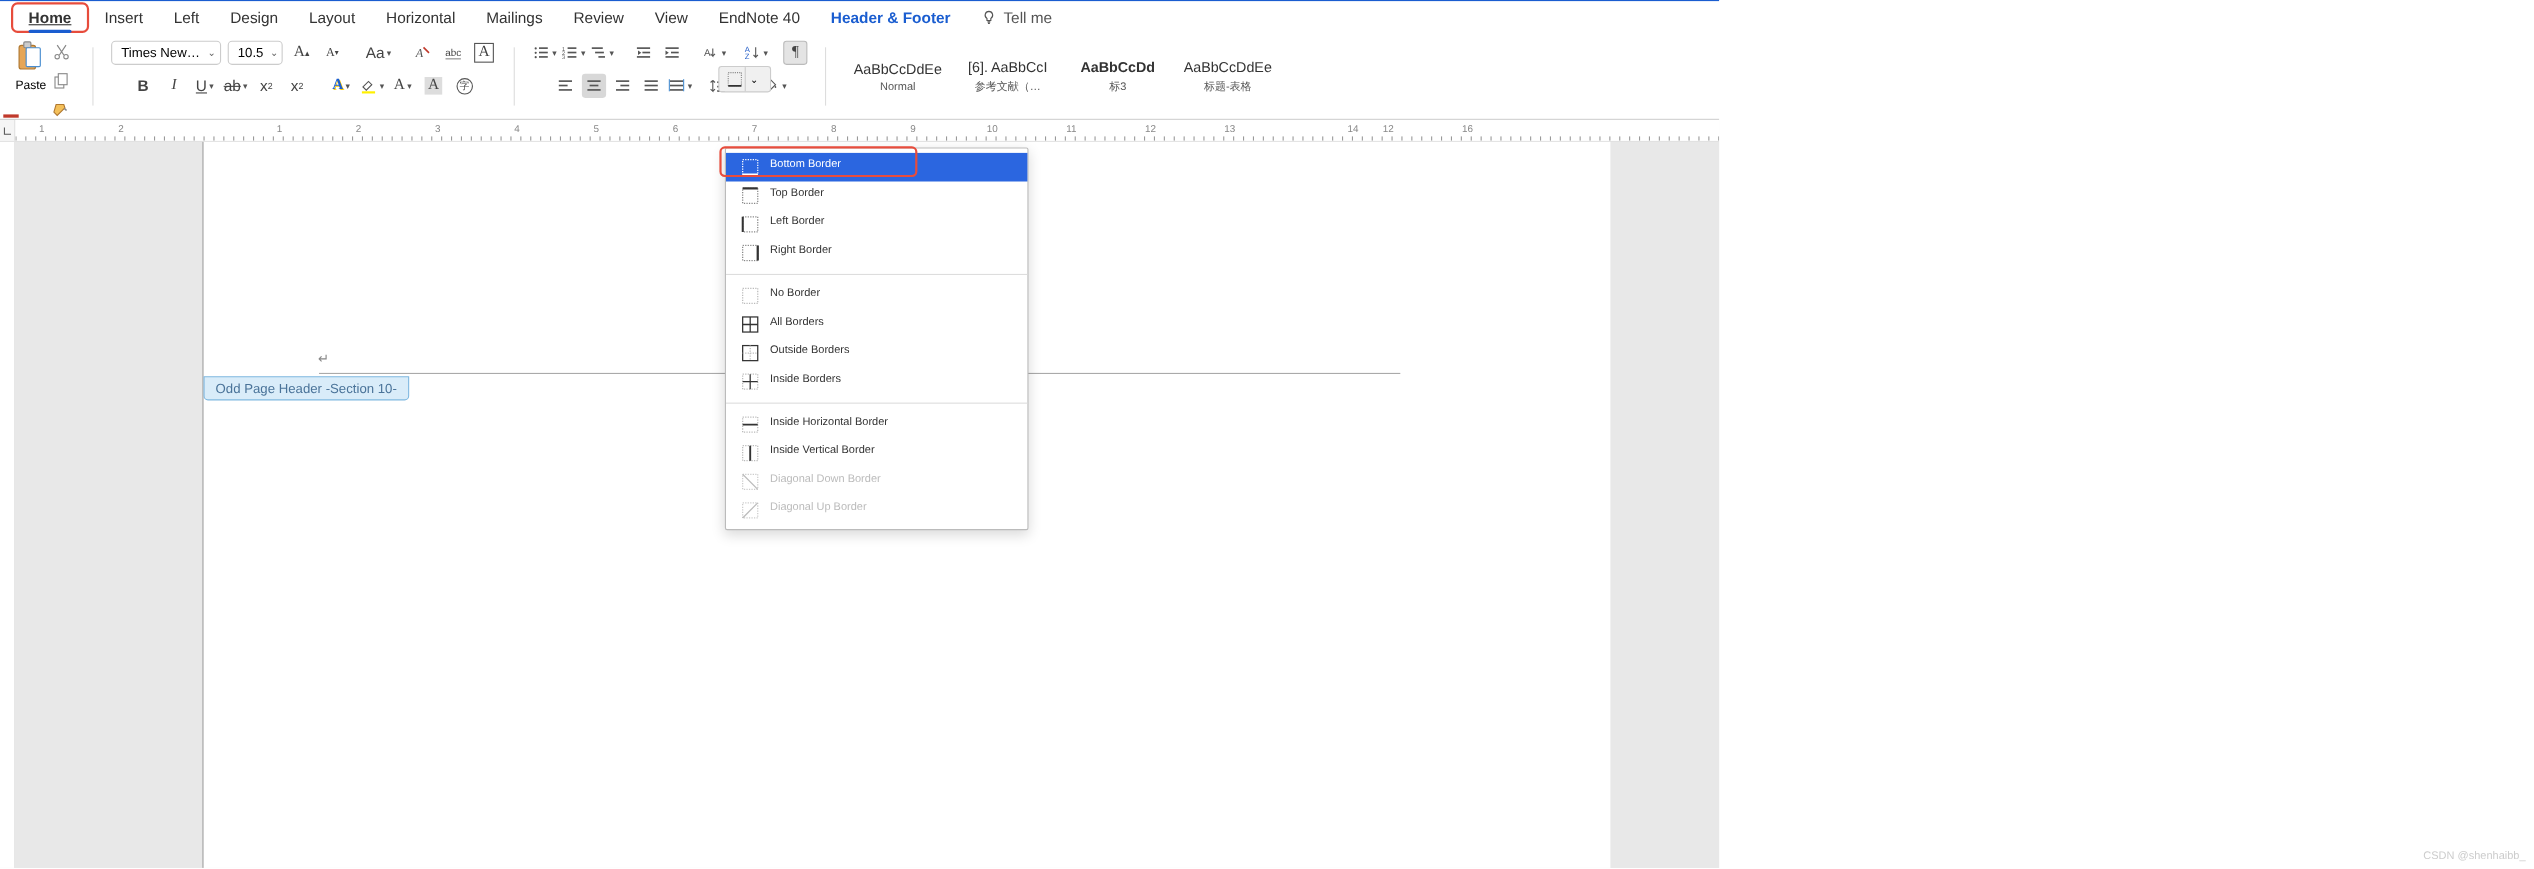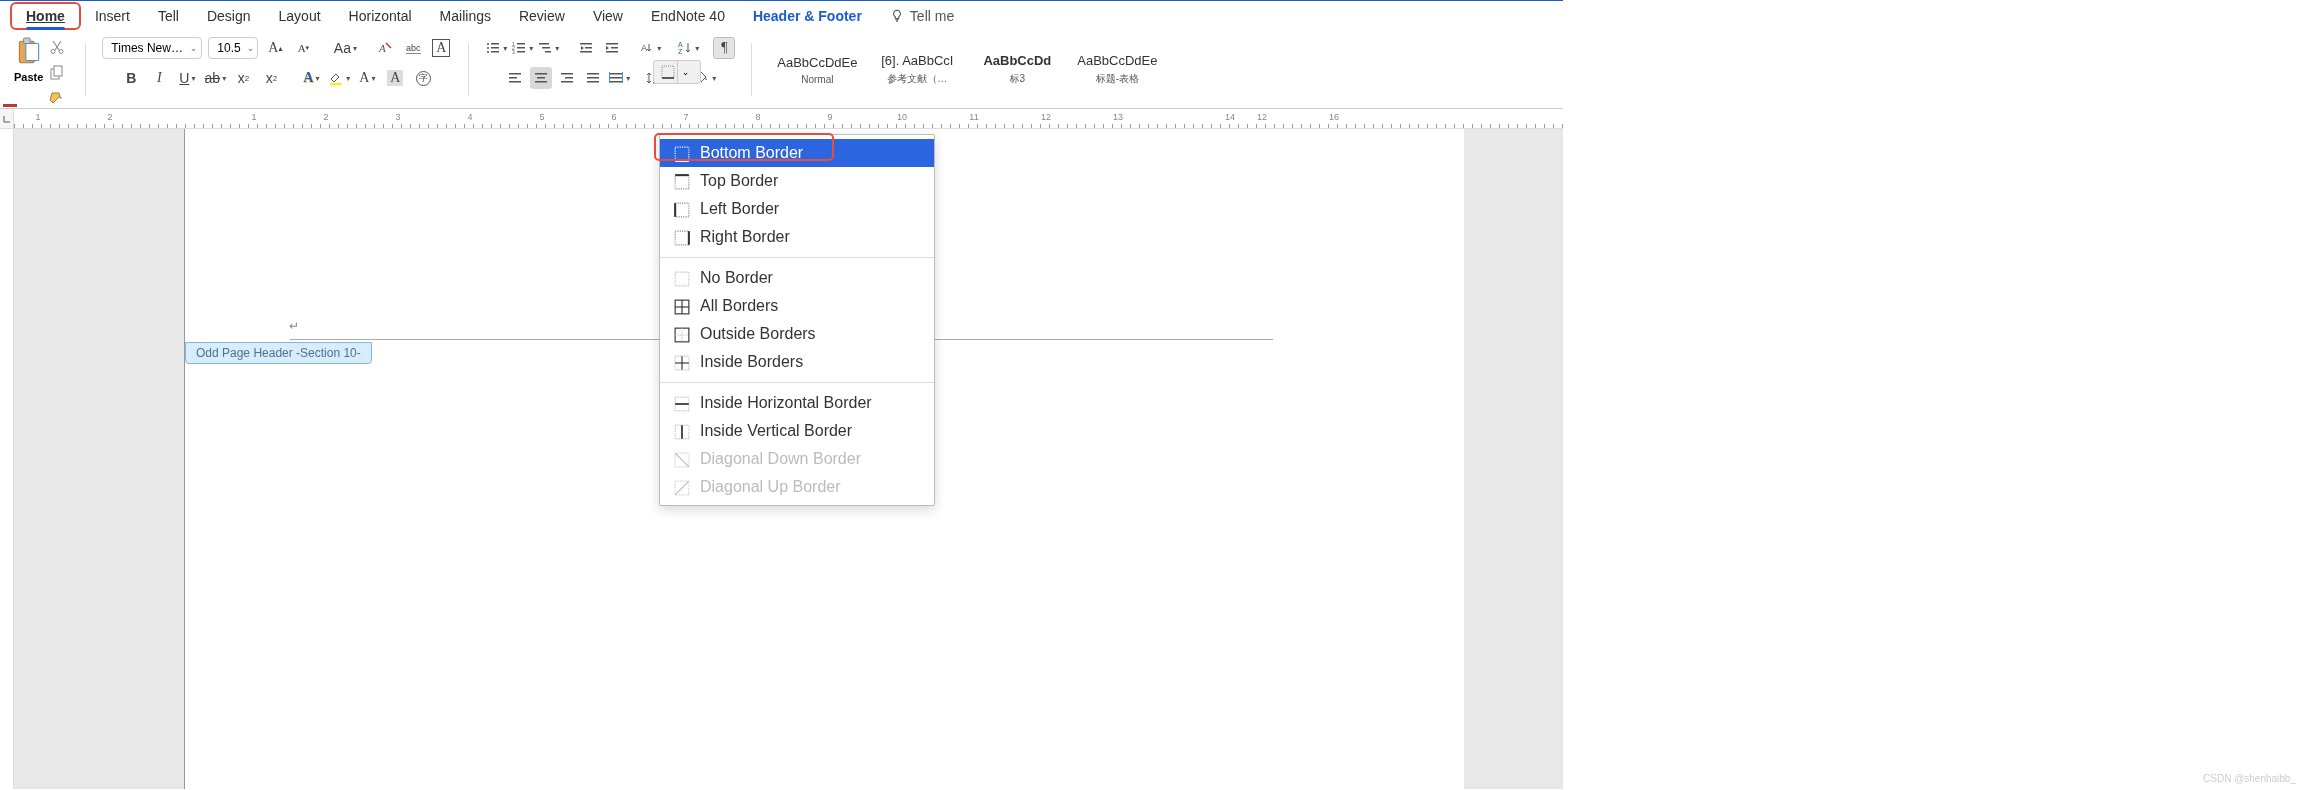--- a/index.html
+++ b/index.html
@@ -15,21 +15,21 @@
     .tab.tell { display: flex; align-items: center; gap: 6px; color: #555; }
     .highlight-red { border: 2.5px solid #e74c3c; border-radius: 6px; text-decoration: underline; }
     .highlight-red-sm { border: 2.5px solid #e74c3c; border-radius: 5px; }
     
     .ribbon { display: flex; align-items: stretch; padding: 6px 10px; height: 78px; border-bottom: 1px solid #ccc; gap: 12px; }
     .ribbon-group { display: flex; align-items: center; }
     .sep { width: 1px; background: #ddd; margin: 6px 4px; }
     
     .clipboard { display: flex; flex-direction: column; align-items: center; gap: 2px; padding: 0 4px; }
     .clip-inner { display: flex; align-items: flex-start; gap: 6px; }
-    .paste-main { display: flex; flex-direction: column; align-items: center; gap: 2px; font-size: 11px; font-weight: bold; }
+    .paste-main { display: flex; flex-direction: column; align-items: flex-start; gap: 2px; font-size: 11px; }
     .paste-icon svg { width: 26px; height: 30px; }
     .clip-side { display: flex; flex-direction: column; gap: 6px; padding-top: 2px; }
     .brush svg, .scissors svg, .copies svg { width: 16px; height: 16px; }
     
     .font-group { display: flex; flex-direction: column; gap: 8px; }
     .font-row { display: flex; align-items: center; gap: 6px; }
     .select { display: flex; align-items: center; border: 1px solid #ccc; border-radius: 4px; height: 22px; padding: 0 4px 0 8px; background: #fff; font-size: 12px; gap: 6px; }
     .select.font-name { width: 100px; justify-content: space-between; }
     .select.font-size { width: 50px; justify-content: space-between; }
     .chev { font-size: 9px; color: #666; }
@@ -62,37 +62,37 @@
     .hdr-line { position: absolute; left: 105px; top: 210px; width: 983px; border-top: 1px solid #aaa; }
     .doc-heading { position: absolute; left: 530px; top: 280px; font-size: 30px; font-weight: 700; color: #bbb; font-family: 'SimSun', serif; }
     
     .borders-btn { position: absolute; left: 653px; top: 29px; width: 48px; height: 24px; display: flex; align-items: center; justify-content: center; gap: 2px; background: #f0f0f0; border: 1px solid #ccc; border-radius: 3px; }
     .borders-btn svg { width: 14px; height: 14px; }
     .borders-btn .arr { width: 16px; height: 100%; border-left: 1px solid #ccc; display: flex; align-items: center; justify-content: center; font-size: 9px; }
     
     .dropdown { position: absolute; left: 659px; top: 134px; width: 276px; background: #fff; border: 1px solid #bbb; border-radius: 2px; box-shadow: 0 4px 12px rgba(0,0,0,0.15); z-index: 100; }
     .dd-section { padding: 4px 0; }
     .dd-divider { height: 1px; background: #ddd; margin: 2px 0; }
-    .dd-item { display: flex; align-items: flex-end; gap: 10px; padding: 5px 14px; font-size: 16px; color: #333; cursor: pointer; }
+    .dd-item { display: flex; align-items: flex-start; gap: 10px; padding: 5px 14px; font-size: 10px; color: #333; cursor: pointer; }
     .dd-item.sel { background: #2b66e0; color: #fff; }
     .dd-item.disabled { color: #bbb; }
     .dd-item svg { width: 16px; height: 16px; flex-shrink: 0; }
     .dd-highlight { position: absolute; left: 654px; top: 133px; width: 180px; height: 28px; pointer-events: none; z-index: 101; }
     
     .watermark { position: absolute; right: 8px; bottom: 6px; font-size: 10px; color: #ccc; z-index: 200; }
   </style>
 </head>
 <body>
 
 <div class="top-line"></div>
 
 <div class="tabs">
   <div class="tab active highlight-red">Home</div>
   <div class="tab">Insert</div>
-  <div class="tab">Tell</div>
+  <div class="tab">Left</div>
   <div class="tab">Design</div>
   <div class="tab">Layout</div>
   <div class="tab">Horizontal</div>
   <div class="tab">Mailings</div>
   <div class="tab">Review</div>
   <div class="tab">View</div>
   <div class="tab">EndNote 40</div>
   <div class="tab hf">Header &amp; Footer</div>
   <div class="tab tell">
     <svg width="14" height="14" viewBox="0 0 16 16">

